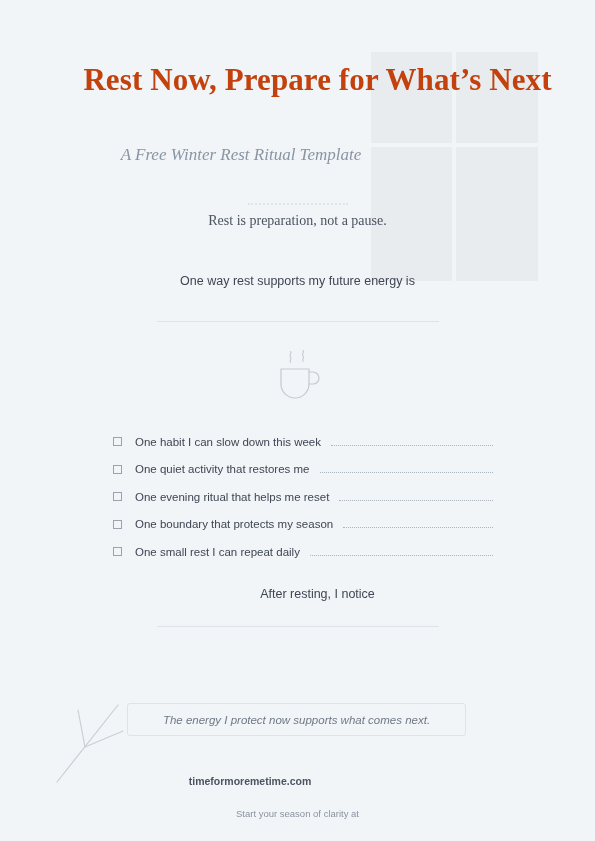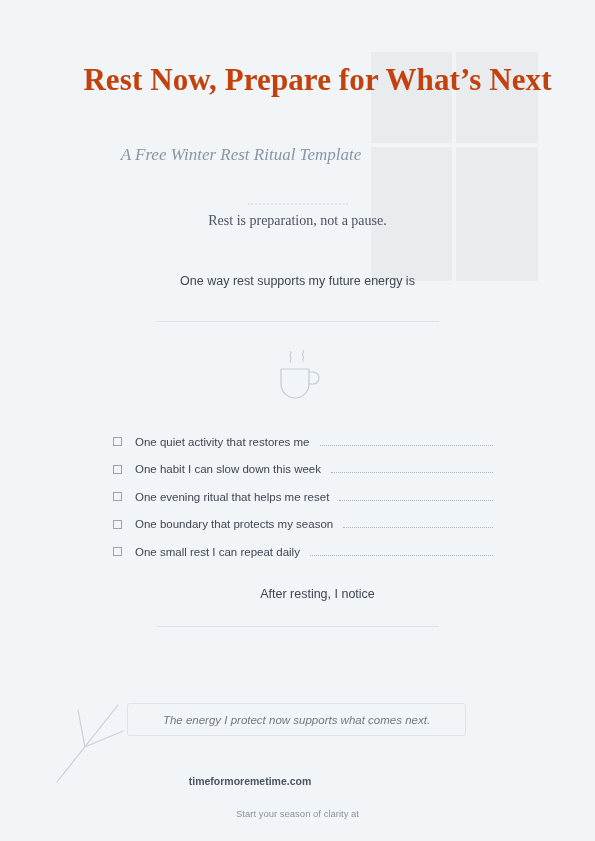--- a/index.html
+++ b/index.html
@@ -233,26 +233,26 @@
 
       <path d="M14 21 h28 v15 a14 14 0 0 1 -28 0 z" stroke="#c2cbd3" stroke-width="1.2" fill="none" stroke-linejoin="round"></path>
 
       <path d="M42 24 h4 a6 6 0 0 1 0 12 h-4" stroke="#c2cbd3" stroke-width="1.2" fill="none" stroke-linecap="round"></path>
     </svg>
   </div>
 
   <div class="checklist">
     <div class="check-row">
       <div class="checkbox"></div>
+      <div class="check-label">One habit I can slow down this week</div>
+      <div class="dots-fill"></div>
+    </div>
+    <div class="check-row">
+      <div class="checkbox"></div>
       <div class="check-label">One quiet activity that restores me</div>
-      <div class="dots-fill"></div>
-    </div>
-    <div class="check-row">
-      <div class="checkbox"></div>
-      <div class="check-label">One habit I can slow down this week</div>
       <div class="dots-fill"></div>
     </div>
     <div class="check-row">
       <div class="checkbox"></div>
       <div class="check-label">One evening ritual that helps me reset</div>
       <div class="dots-fill"></div>
     </div>
     <div class="check-row">
       <div class="checkbox"></div>
       <div class="check-label">One boundary that protects my season</div>

